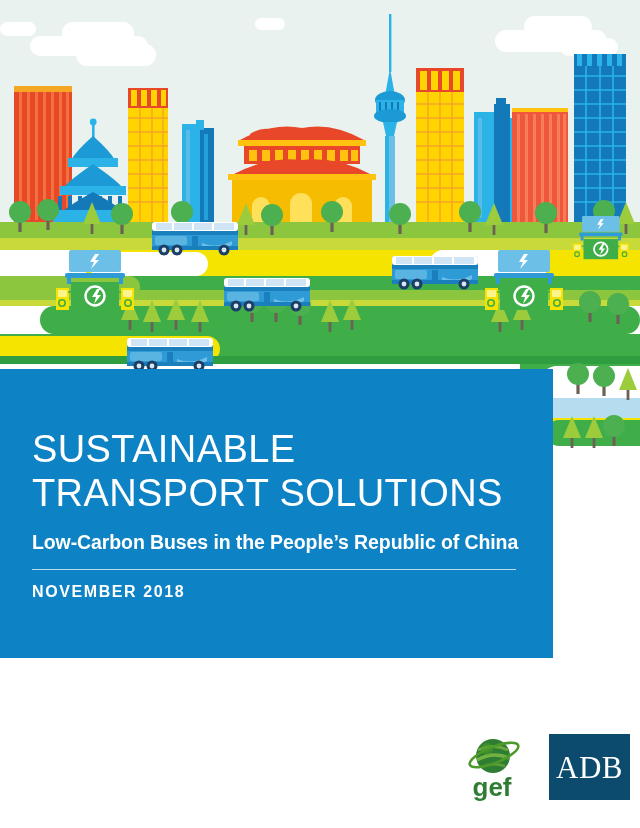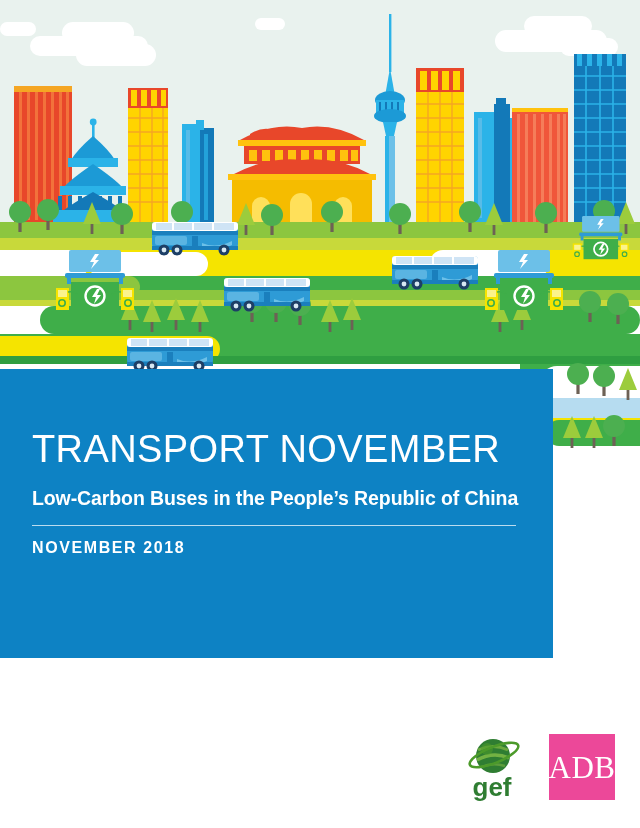--- a/index.html
+++ b/index.html
@@ -29,22 +29,22 @@
     margin-top:14px;width:484px;height:1px;background:rgba(255,255,255,.72);
   }
   .doc-date{
     color:#ffffff;font-size:16px;font-weight:700;letter-spacing:1.6px;
     margin:13px 0 0 0;
   }
 
   
   #logo-row{position:absolute;left:0;top:726px;width:640px;height:80px;text-align:center;}
   #gef-logo{position:absolute;left:459px;top:4px;width:72px;height:72px;}
-  #adb-logo{position:absolute;left:549px;top:8px;width:66px;height:66px;
-            background:#ec4899;display:flex;align-items:center;justify-content:center;}
+  #adb-logo{position:absolute;left:549px;top:8px;width:81px;height:66px;
+            background:#0c4a6e;display:flex;align-items:center;justify-content:center;}
   #adb-logo-text{
     color:#ffffff;font-family:"Liberation Serif","DejaVu Serif",serif;
     font-size:31px;letter-spacing:0.5px;line-height:1;
   }
 </style>
 </head>
 <body>
 
 <div id="cover-illustration">
 <svg width="640" height="462" viewBox="0 0 640 462" xmlns="http://www.w3.org/2000/svg">
@@ -420,21 +420,22 @@
         <use href="#station"></use>
       </g>
   <g transform="translate(572,216) scale(0.72)">
         <use href="#station"></use>
       </g>
 </svg>
 </div>
 
 <div id="title-panel">
   <div id="title-inner">
-    <h1 class="doc-title">TRANSPORT NOVEMBER</h1>
+    <h1 class="doc-title">SUSTAINABLE</h1>
+    <h1 class="doc-title">TRANSPORT SOLUTIONS</h1>
     <p class="doc-subtitle">Low-Carbon Buses  in the People’s Republic of China</p>
     <div id="title-divider"></div>
     <p class="doc-date">NOVEMBER 2018</p>
   </div>
 </div>
 
 <div id="logo-row">
 
   <div id="gef-logo">
     <svg width="72" height="72" viewBox="0 0 72 72" xmlns="http://www.w3.org/2000/svg">

